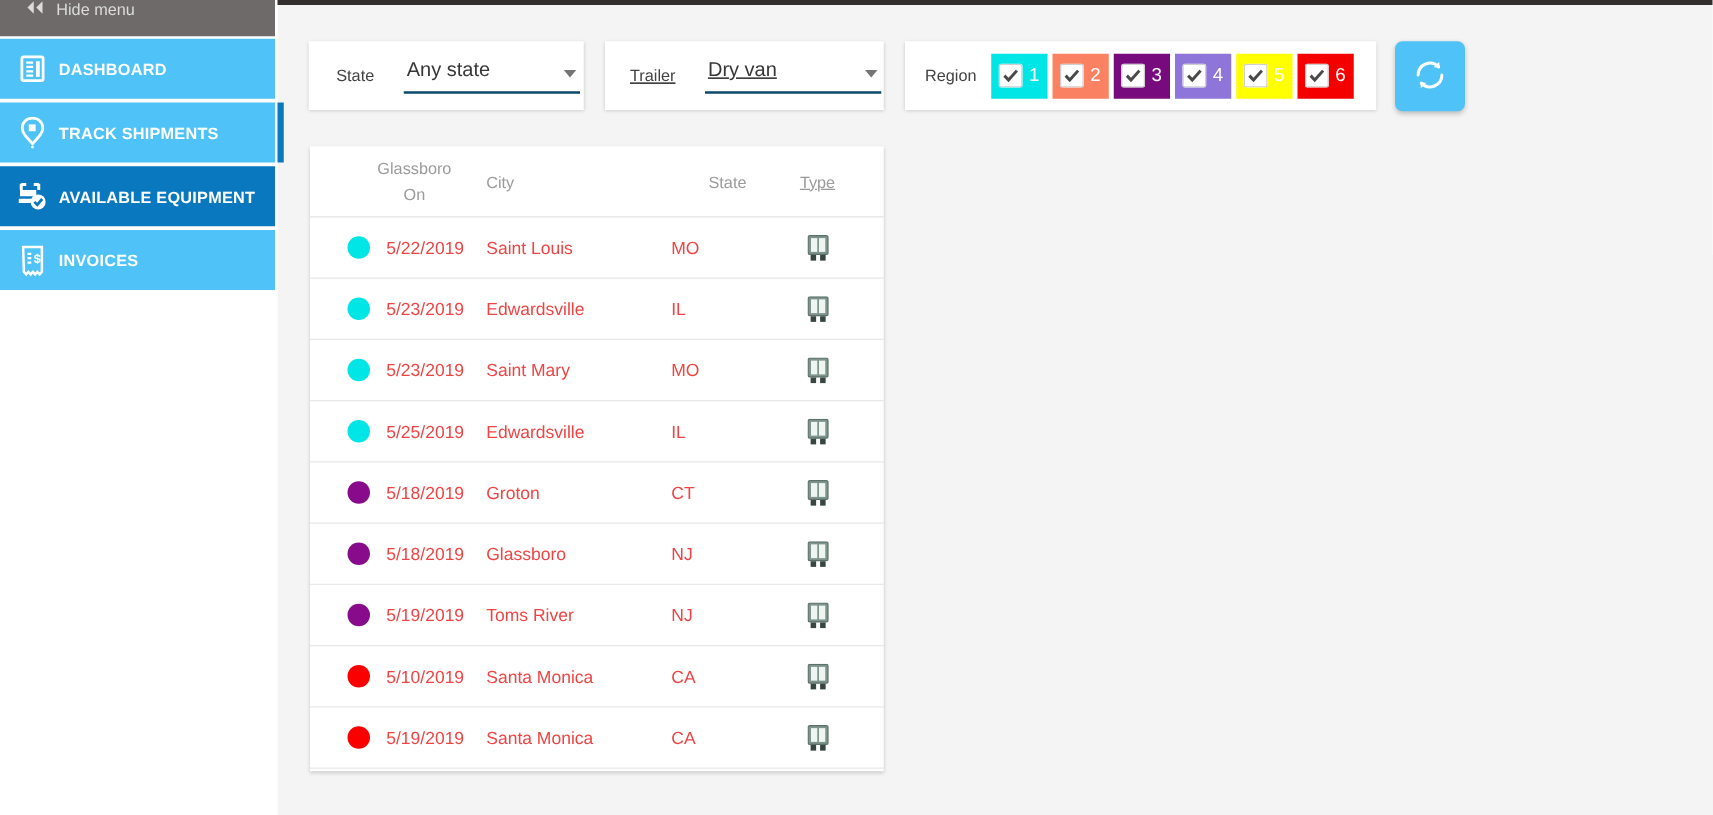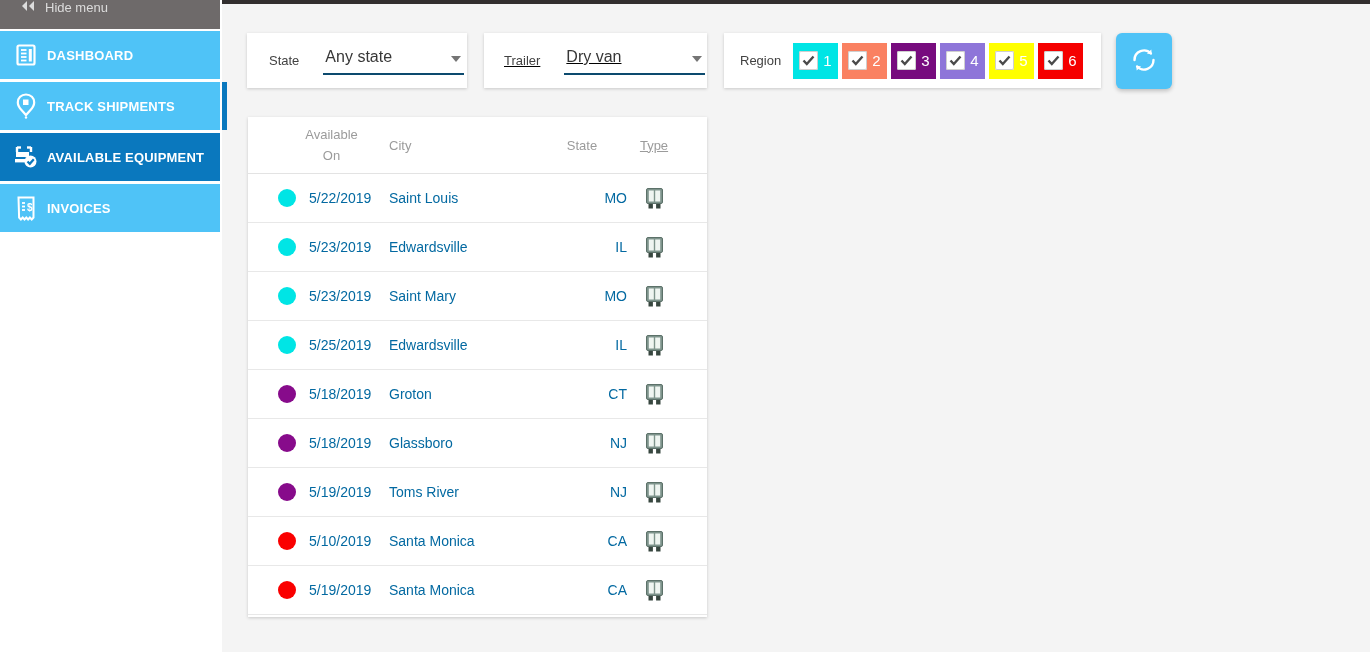--- a/index.html
+++ b/index.html
@@ -57,23 +57,23 @@
   
   .table-card { left:248px; top:117px; width:459px; height:500px; }
   .thead { display:grid; grid-template-columns:61px 80px 148px 90px auto; height:57px;
            align-items:center; border-bottom:1px solid #e3e3e3; color:#9b9b9b; font-size:13px; }
   .th-avail { grid-column:1 / span 2; text-align:center; padding-left:26px; line-height:21px; }
   .th-avail .two-line { display:inline-block; max-width:72px; }
   .th-city { text-align:left; }
   .th-state { text-align:center; }
   .th-type { text-align:center; padding-right:26px;text-decoration:underline; }
   .trow { display:grid; grid-template-columns:61px 80px 148px 90px auto; height:49px;
-          align-items:center; border-bottom:1px solid #e8e8e8; font-size:14px; color:#0369a1; }
+          align-items:center; border-bottom:1px solid #e8e8e8; font-size:14px; color:#ef4444; }
   .dot { width:18px; height:18px; border-radius:50%; margin-left:30px; }
-  .td-state { text-align:right; }
+  .td-state { text-align:left; }
   .td-type { text-align:center; padding-right:26px; }
   .td-type svg { vertical-align:middle; }
 </style>
 </head>
 <body>
 
 <div class="stage">
   <div class="top-strip"></div>
   <div class="content-bg"></div>
 
@@ -225,21 +225,21 @@
         <path d="M5.5 15 a9.5 9.5 0 0 1 16.4 -6.5" stroke="#ffffff" stroke-width="2.4" fill="none" stroke-linecap="round"></path>
         <path d="M22.3 4.6 L22.8 9.6 L17.9 8.6 Z" fill="#ffffff"></path>
         <path d="M7.7 25.4 L7.2 20.4 L12.1 21.4 Z" fill="#ffffff"></path>
       </svg>
     </span>
   </button>
 
   <div class="card table-card">
     <div class="thead">
       <div class="th-avail">
-        <span class="two-line">Available On</span>
+        <span class="two-line">Glassboro On</span>
       </div>
       <div class="th-city">City</div>
       <div class="th-state">State</div>
       <div class="th-type">Type</div>
     </div>
     <div id="tbody">
         <div class="trow">
     <span class="dot" style="background: rgb(0, 229, 229);"></span>
     <span class="td-date">5/22/2019</span>
     <span class="td-city">Saint Louis</span>

